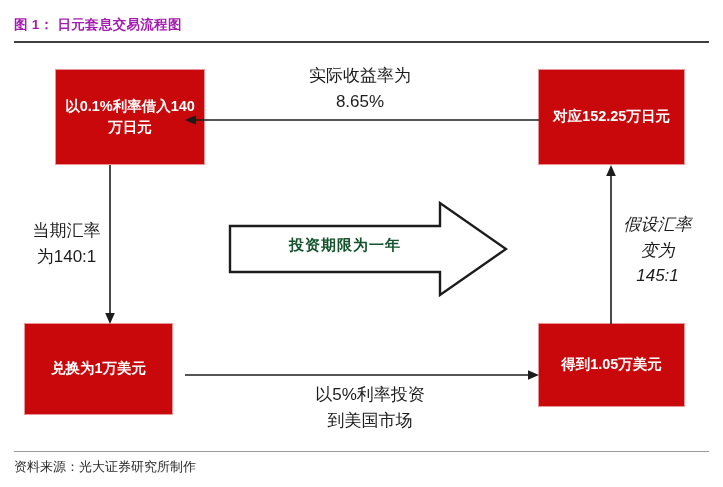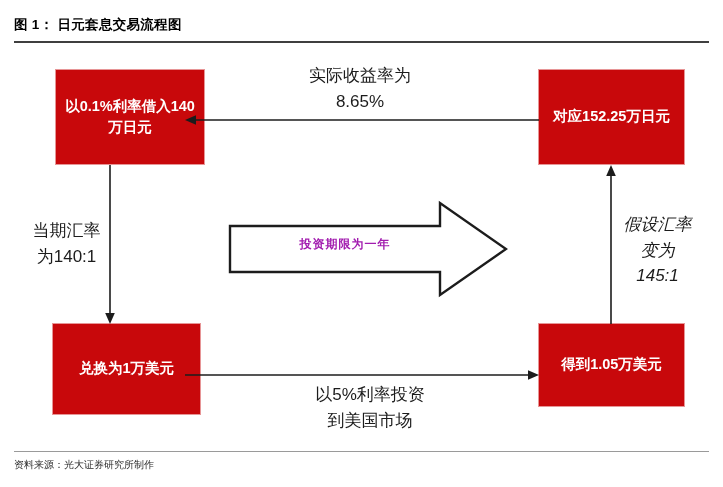--- a/index.html
+++ b/index.html
@@ -18,21 +18,21 @@
     overflow: hidden;
   }
 
   
   .fig-title {
     position: absolute;
     left: 14px;
     top: 16px;
     font-size: 13.5px;
     font-weight: bold;
-    color: #000000;
+    color: #a21caf;
     letter-spacing: 0.3px;
     white-space: nowrap;
   }
   .rule-top {
     position: absolute;
     left: 14px;
     top: 41px;
     width: 695px;
     height: 2px;
     background: #3f3f3f;
@@ -44,21 +44,21 @@
     left: 14px;
     top: 451px;
     width: 695px;
     height: 1px;
     background: #9a9a9a;
   }
   .source-note {
     position: absolute;
     left: 14px;
     top: 458px;
-    font-size: 10px;
+    font-size: 13px;
     color: #2b2b2b;
     white-space: nowrap;
   }
 
   
   .node {
     position: absolute;
     background: #c8080b;
     border: 1px solid #e79596;
     color: #ffffff;
@@ -67,21 +67,21 @@
     line-height: 1.45;
     text-align: center;
     display: flex;
     align-items: center;
     justify-content: center;
     box-sizing: border-box;
     padding: 4px 8px;
   }
   #node-tl { left: 35px;  top: 69px;  width: 150px; height: 96px; margin-left: 20px; }
   #node-tr { left: 538px; top: 69px;  width: 147px; height: 96px; }
-  #node-bl { left: 52px;  top: 323px; width: 149px; height: 92px; }
+  #node-bl { left: 24px;  top: 323px; width: 149px; height: 92px; }
   #node-br { left: 538px; top: 323px; width: 147px; height: 84px; }
 
   
   .edge-label {
     position: absolute;
     font-size: 17px;
     color: #1c1c1c;
     line-height: 1.5;
     text-align: center;
     white-space: pre-line;
@@ -105,23 +105,23 @@
     width: 280px;
     height: 98px;
   }
   #banner svg { display: block; }
   #banner-text {
     position: absolute;
     left: 240px;
     top: 236px;
     width: 210px;
     text-align: center;
-    font-size: 12px;
+    font-size: 15px;
     font-weight: bold;
-    color: #a21caf;
+    color: #14532d;
     letter-spacing: 1px;
   }
 </style>
 </head>
 <body>
 
 <div id="page">
 
   <div class="fig-title">图 1： 日元套息交易流程图</div>
   <div class="rule-top"></div>

